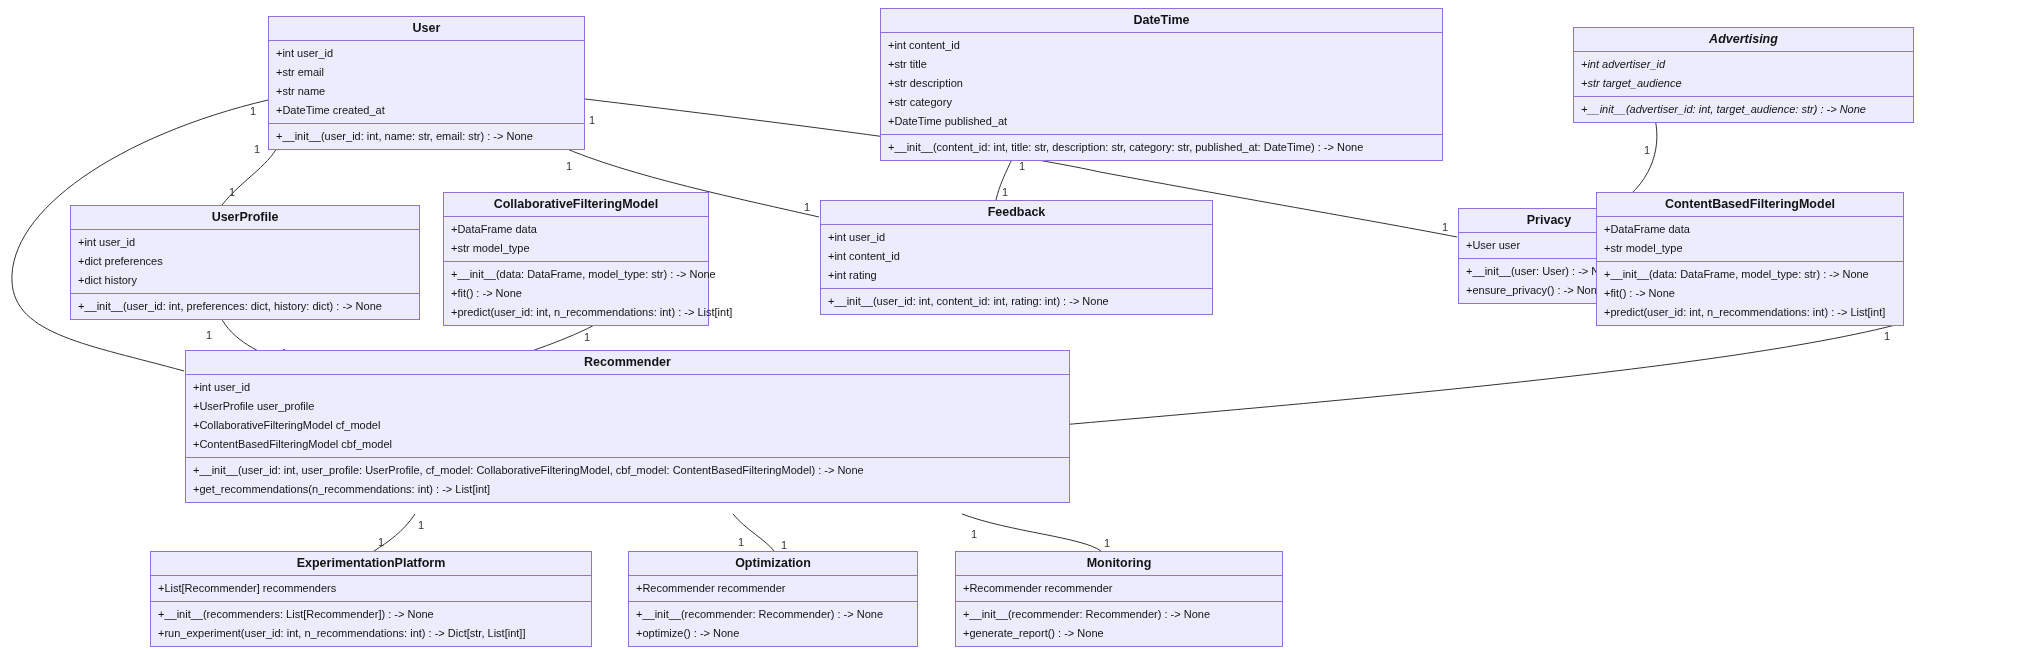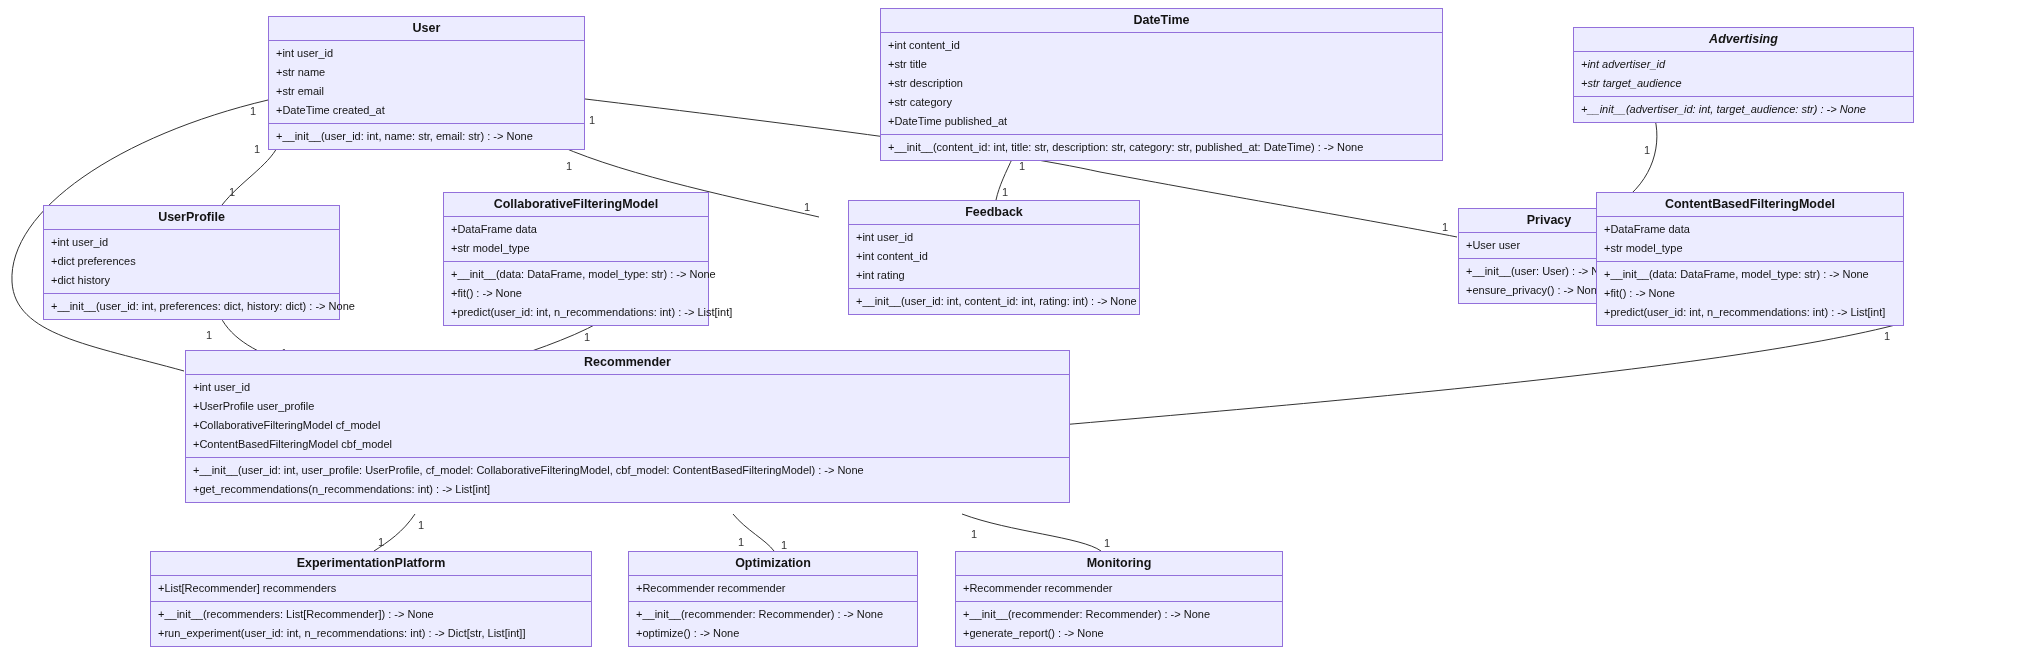--- a/index.html
+++ b/index.html
@@ -85,22 +85,22 @@
       <text x="741" y="546" text-anchor="middle" class="card-label">1</text>
       <text x="784" y="549" text-anchor="middle" class="card-label">1</text>
       <path d="M962,514 C1010,532 1082,537 1101,551" class="edge-path"></path>
       <text x="974" y="538" text-anchor="middle" class="card-label">1</text>
       <text x="1107" y="547" text-anchor="middle" class="card-label">1</text>
     </svg>
 <div class="class-box" style="left: 268px; top: 16px; width: 317px;">
       <div class="class-title">User</div>
       <div class="class-section">
         <div class="member-row">+int user_id</div>
+        <div class="member-row">+str email</div>
         <div class="member-row">+str name</div>
-        <div class="member-row">+str email</div>
         <div class="member-row">+DateTime created_at</div>
       </div>
       <div class="class-section">
         <div class="member-row">+__init__(user_id: int, name: str, email: str) : -&gt; None</div>
       </div>
     </div>
     <div class="class-box" style="left: 880px; top: 8px; width: 563px;">
       <div class="class-title">DateTime</div>
       <div class="class-section">
         <div class="member-row">+int content_id</div>
@@ -116,21 +116,21 @@
     <div class="class-box" style="left: 1573px; top: 27px; width: 341px; font-style: italic;">
       <div class="class-title">Advertising</div>
       <div class="class-section">
         <div class="member-row">+int advertiser_id</div>
         <div class="member-row">+str target_audience</div>
       </div>
       <div class="class-section">
         <div class="member-row">+__init__(advertiser_id: int, target_audience: str) : -&gt; None</div>
       </div>
     </div>
-    <div class="class-box" style="left: 43px; top: 205px; width: 297px;">
+    <div class="class-box" style="left: 70px; top: 205px; width: 350px;">
       <div class="class-title">UserProfile</div>
       <div class="class-section">
         <div class="member-row">+int user_id</div>
         <div class="member-row">+dict preferences</div>
         <div class="member-row">+dict history</div>
       </div>
       <div class="class-section">
         <div class="member-row">+__init__(user_id: int, preferences: dict, history: dict) : -&gt; None</div>
       </div>
     </div>
@@ -139,21 +139,21 @@
       <div class="class-section">
         <div class="member-row">+DataFrame data</div>
         <div class="member-row">+str model_type</div>
       </div>
       <div class="class-section">
         <div class="member-row">+__init__(data: DataFrame, model_type: str) : -&gt; None</div>
         <div class="member-row">+fit() : -&gt; None</div>
         <div class="member-row">+predict(user_id: int, n_recommendations: int) : -&gt; List[int]</div>
       </div>
     </div>
-    <div class="class-box" style="left: 848px; top: 200px; width: 292px;">
+    <div class="class-box" style="left: 820px; top: 200px; width: 393px;">
       <div class="class-title">Feedback</div>
       <div class="class-section">
         <div class="member-row">+int user_id</div>
         <div class="member-row">+int content_id</div>
         <div class="member-row">+int rating</div>
       </div>
       <div class="class-section">
         <div class="member-row">+__init__(user_id: int, content_id: int, rating: int) : -&gt; None</div>
       </div>
     </div>

